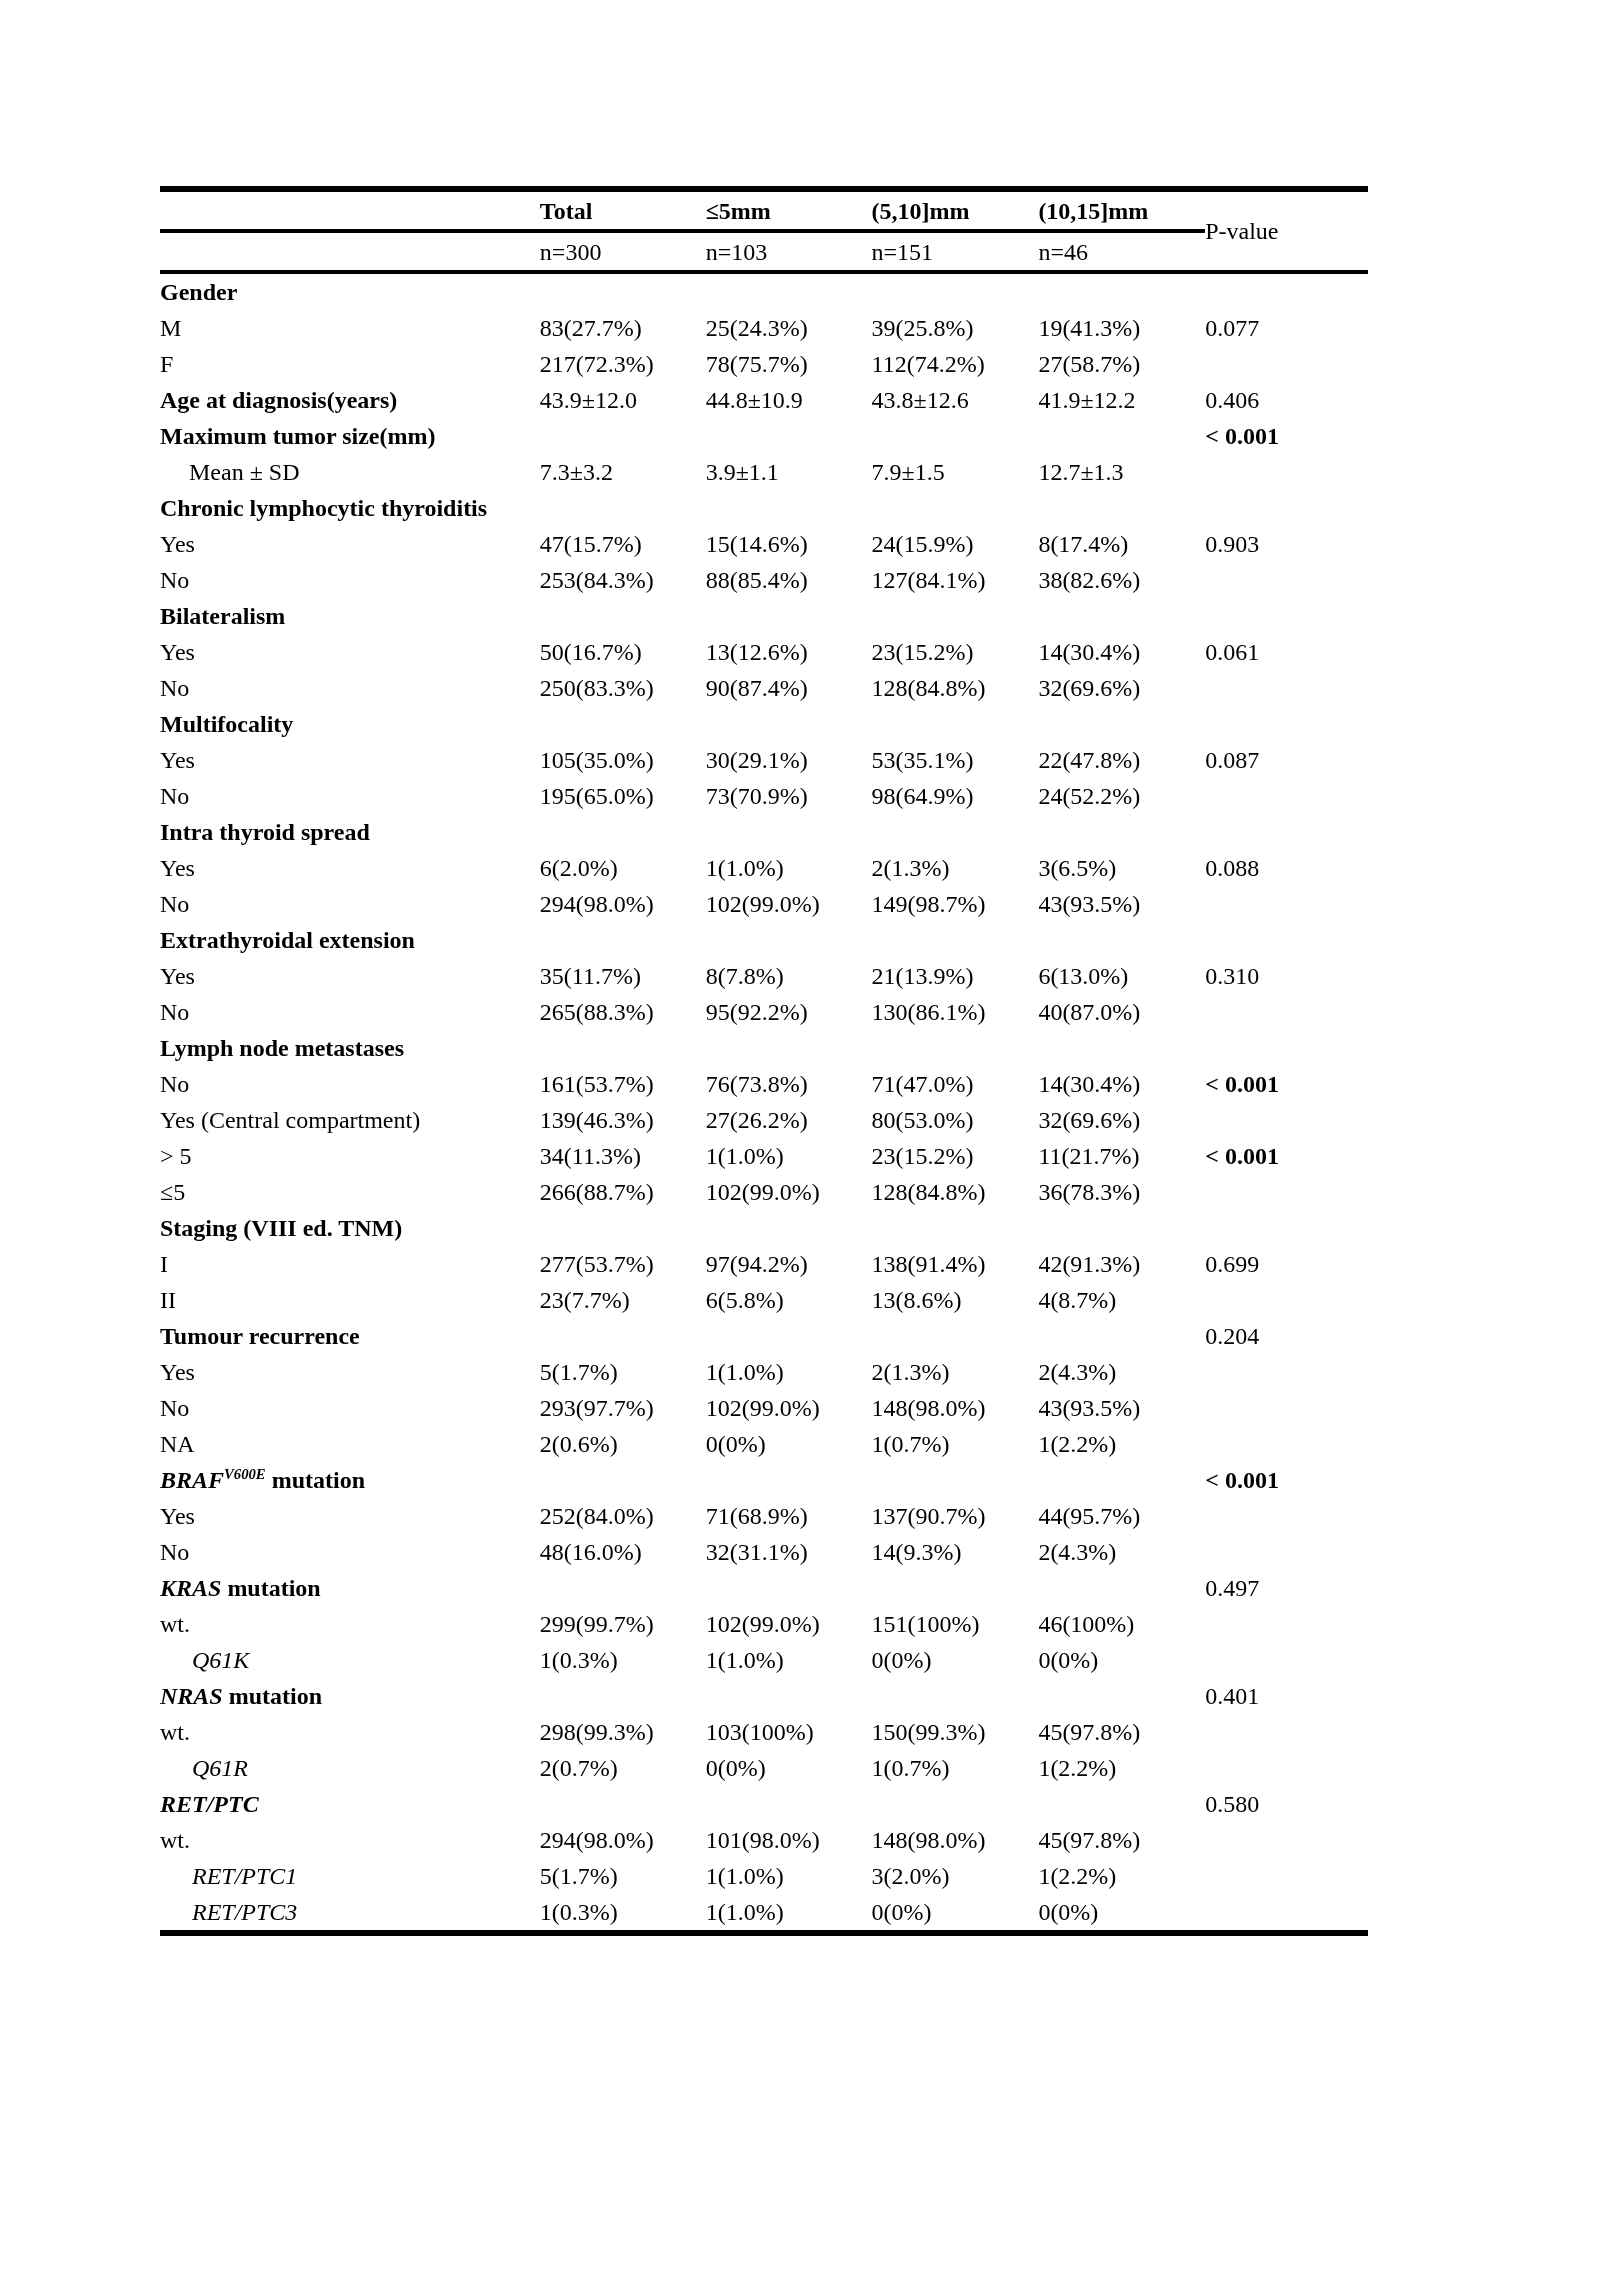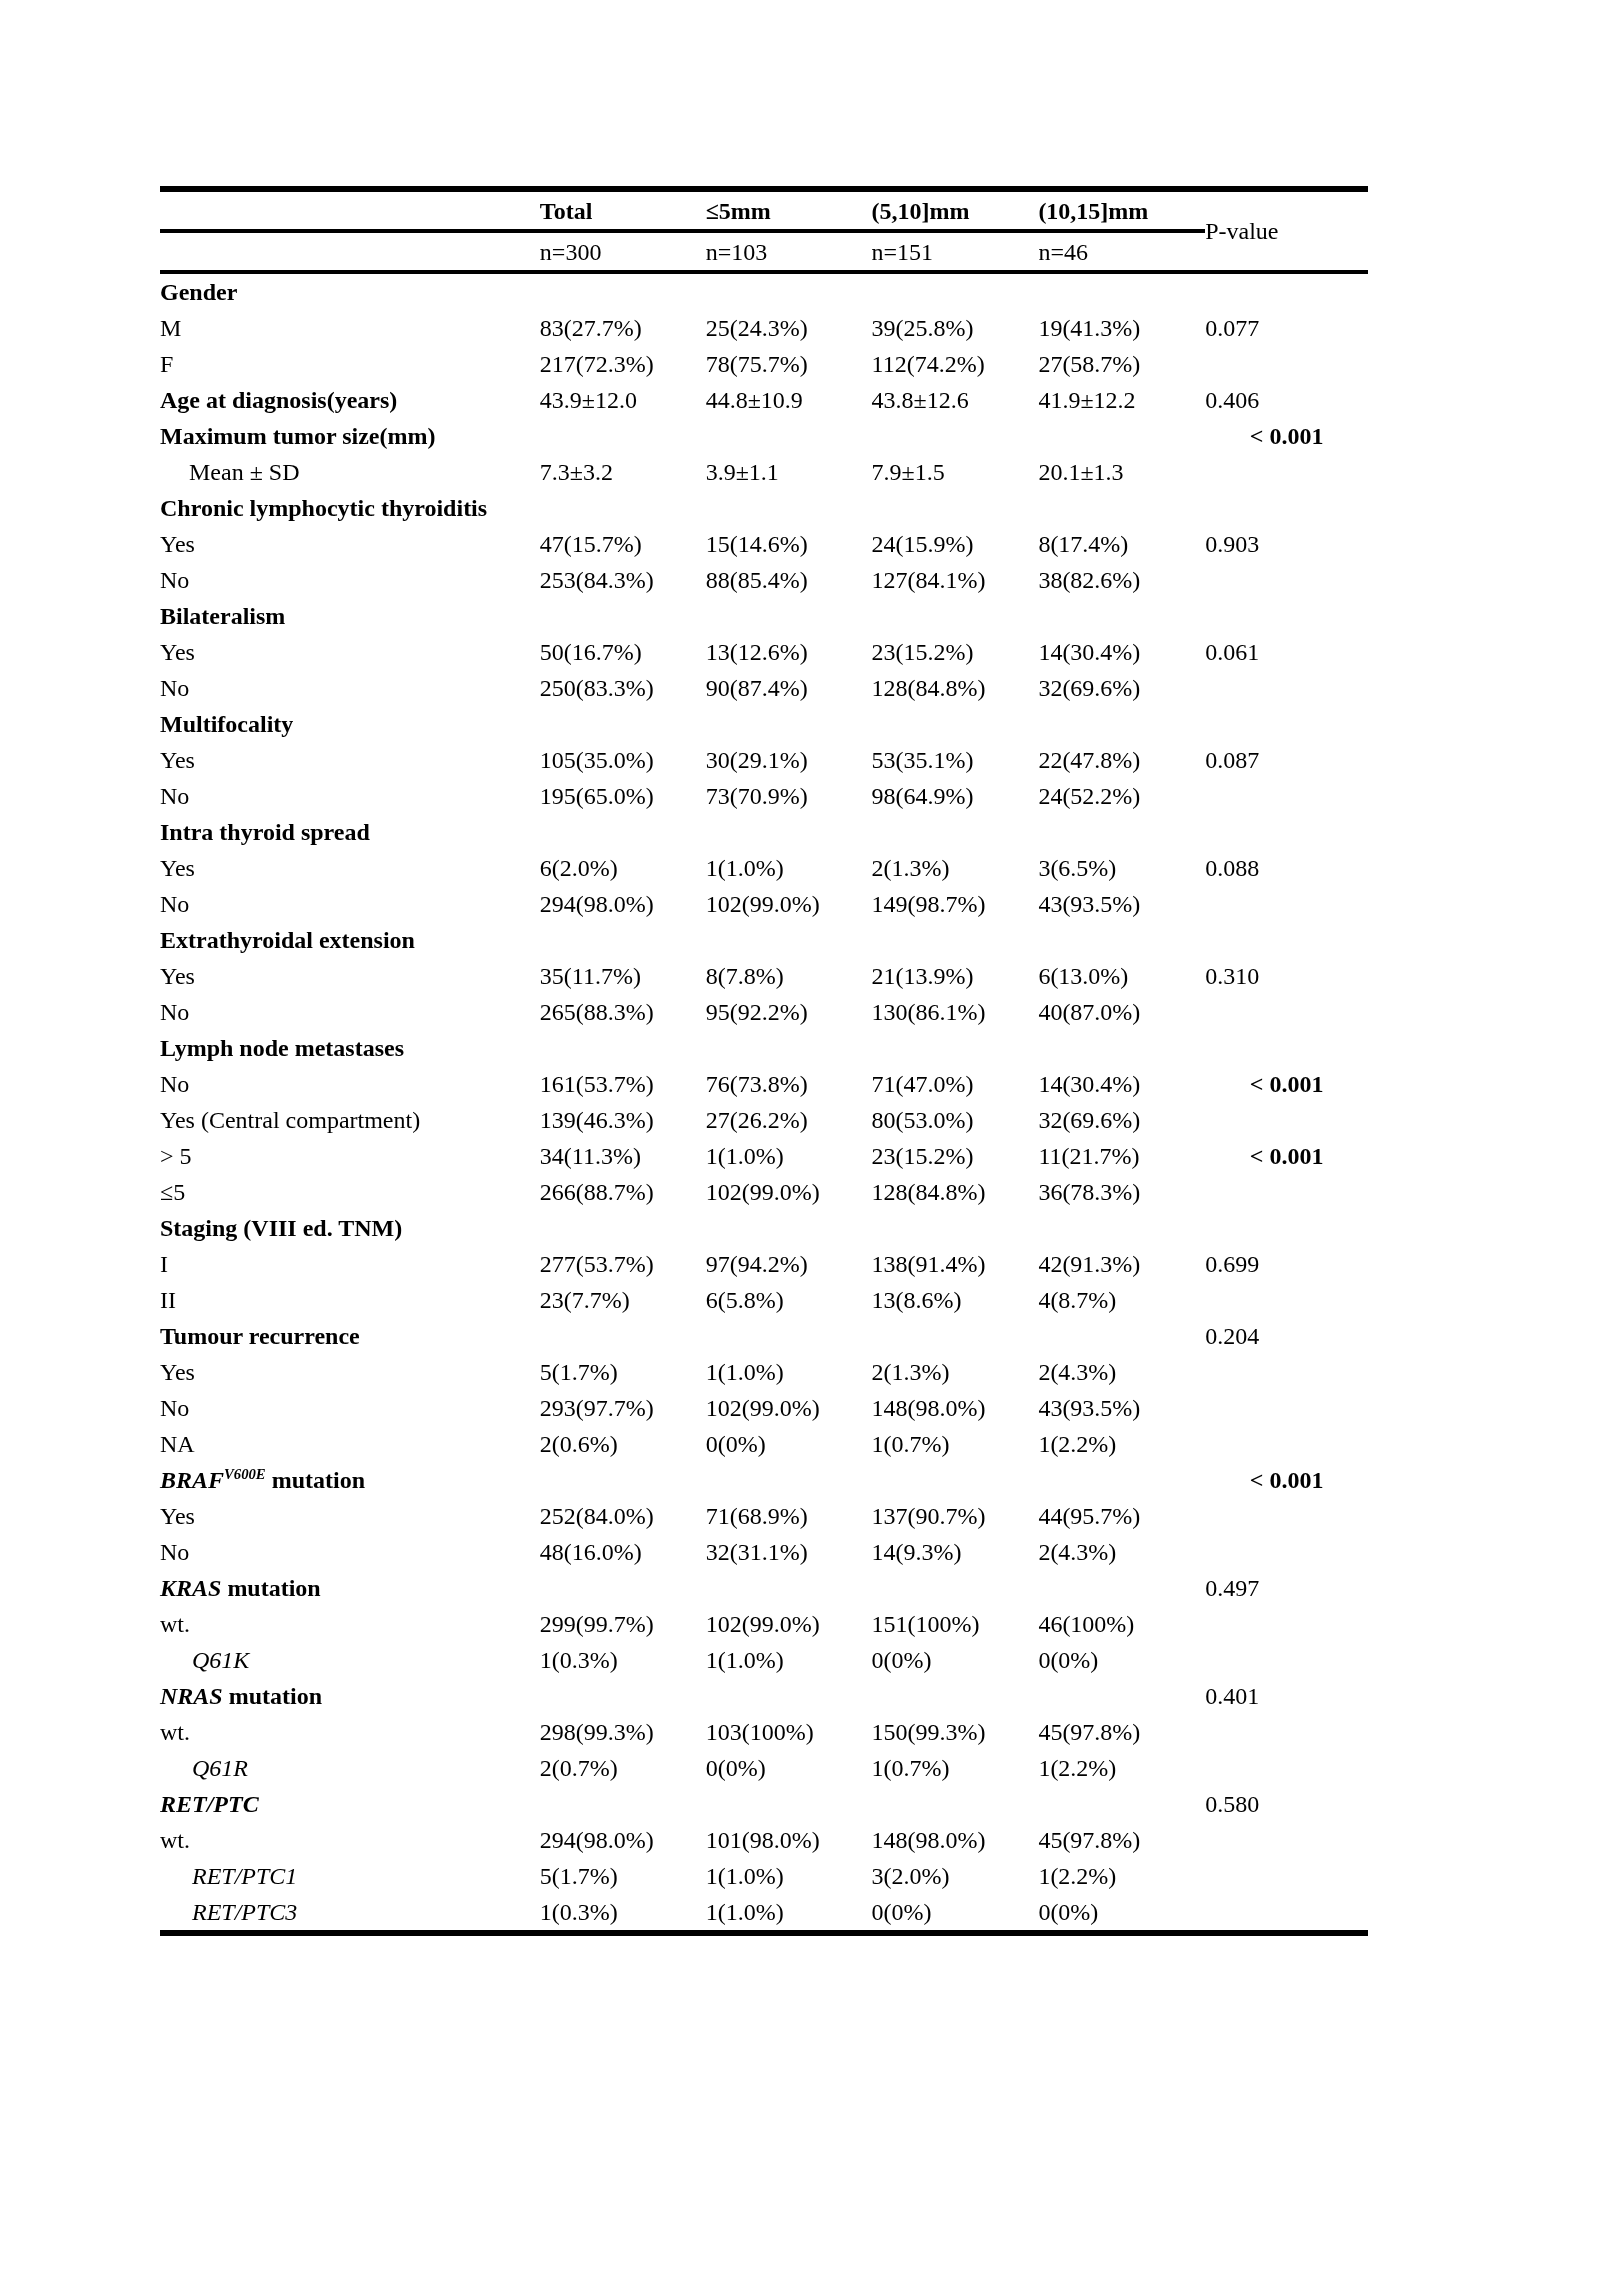--- a/index.html
+++ b/index.html
@@ -25,21 +25,21 @@
   thead th{height:37px;}
   thead .hdr-title{font-weight:bold;font-size:24px;}
   thead .hdr-n{font-weight:normal;font-size:24px;}
   thead th.pcol{vertical-align:middle;}
   td.indent{padding-left:29px;}
   .s-b{font-weight:bold;}
   .s-n{font-weight:normal;}
   .s-i{font-style:italic;margin-left:32px;}
   .s-bi{font-weight:bold;font-style:italic;margin-top:8px;}
   sup.s-sup{font-weight:bold;font-style:italic;font-size:14.7px;line-height:0;}
-  td.s-b{font-weight:bold;text-align:center;}
+  td.s-b{font-weight:bold;}
 </style>
 </head>
 <body>
 
 <div class="table-wrap">
   <table>
     <colgroup>
       <col style="width:380px">
       <col style="width:166px">
       <col style="width:166px">
@@ -103,21 +103,21 @@
           <td></td>
           <td></td>
           <td></td>
           <td class="s-b">&lt; 0.001</td>
         </tr>
         <tr>
           <td class="indent"><span class="s-n">Mean ± SD</span></td>
           <td>7.3±3.2</td>
           <td>3.9±1.1</td>
           <td>7.9±1.5</td>
-          <td>20.1±1.3</td>
+          <td>12.7±1.3</td>
           <td></td>
         </tr>
         <tr>
           <td><span class="s-b">Chronic lymphocytic thyroiditis</span></td>
           <td></td>
           <td></td>
           <td></td>
           <td></td>
           <td></td>
         </tr>

